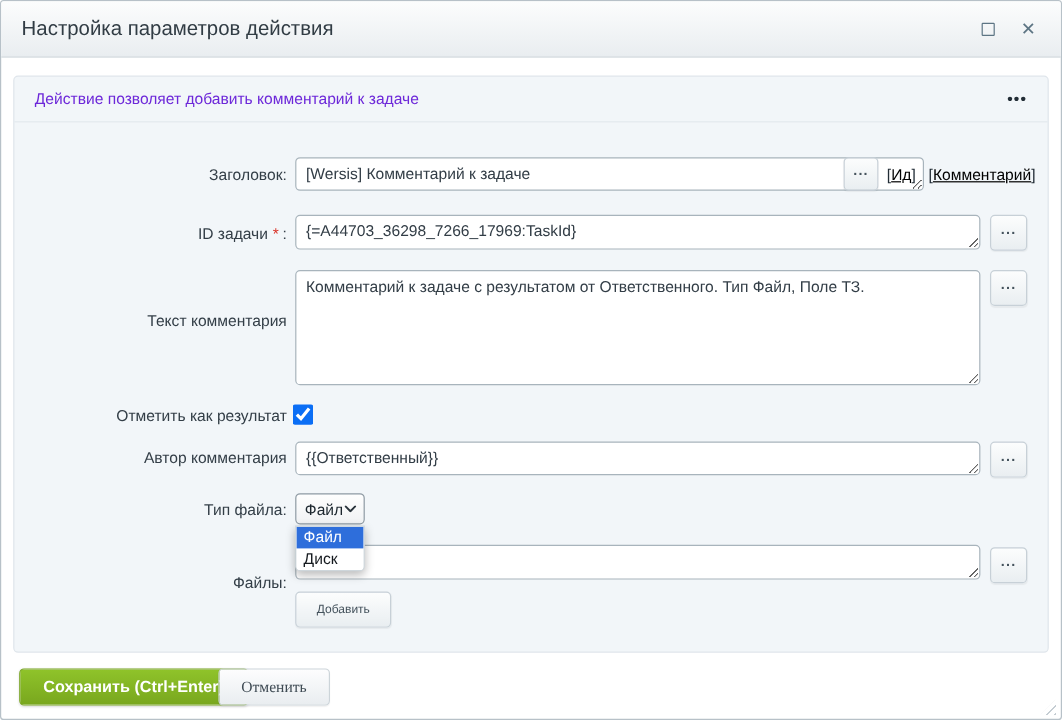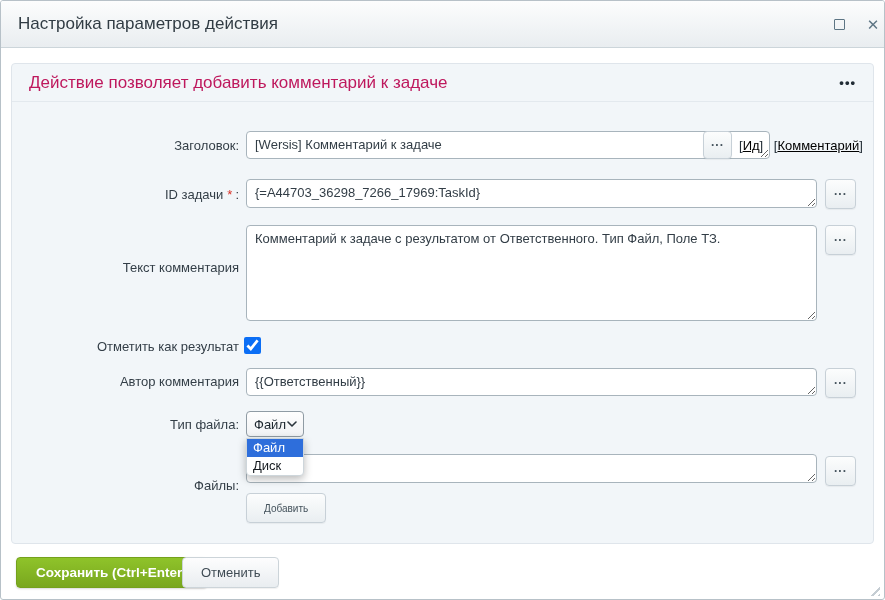--- a/index.html
+++ b/index.html
@@ -11,38 +11,38 @@
     background: #fff; border: 1px solid #b7c1c8; border-radius: 3px;
     overflow: hidden;
   }
 
   
   .titlebar {
     position: absolute; left: 0; top: 0; right: 0; height: 47px;
     background: linear-gradient(#fcfdfd, #e9edf0);
     border-bottom: 1px solid #ccd5da;
     display: flex; align-items: center; justify-content: space-between;
-    padding: 0 2px 0 17px;
+    padding: 0 18px 0 17px;
   }
   .titlebar .title { font-size: 17px; color: #313c44; }
   .win-controls { display: flex; align-items: center; gap: 16px; }
   .win-btn { background: none; border: none; cursor: pointer; display: flex; align-items: center; justify-content: center; width: 18px; height: 18px; }
   .max-glyph { display: inline-block; width: 11px; height: 11px; border: 1.5px solid #5d7584; border-radius: 1px; }
   .close-glyph { font-size: 15px; color: #5d7584; line-height: 1; }
 
   
   .panel {
     position: absolute; left: 10px; top: 62px; width: 863px; height: 481px;
     background: #f2f6f9; border: 1px solid #dfe5eb; border-radius: 4px;
   }
   .info-row {
     height: 38px; display: flex; align-items: center; justify-content: space-between;
     padding: 0 17px; border-bottom: 1px solid #e3e9ee;
   }
-  .info-text { font-size: 17px; color: #be185d; }
+  .info-text { font-size: 13px; color: #6d28d9; }
   .panel-menu {
     background: none; border: none; cursor: pointer;
     font-size: 13px; font-weight: bold; color: #222d36; letter-spacing: 1px; line-height: 1;
   }
 
   
   .flabel {
     position: absolute; left: 10px; width: 228px; text-align: right;
     font-size: 13px; color: #333e47; line-height: 16px;
   }
@@ -115,21 +115,21 @@
     position: absolute; left: 15px; top: 556px; height: 31px; padding: 0 19px;
     background: linear-gradient(#8fc32a, #79a71e);
     border: 1px solid #74a11c; border-radius: 4px;
     font-family: "Liberation Sans", sans-serif; font-size: 13.5px; font-weight: bold; color: #fff;
     cursor: pointer; box-shadow: 0 1px 2px rgba(0,0,0,0.15);
   }
   .cancel-btn {
     position: absolute; left: 181px; top: 556px; height: 31px; padding: 0 18px;
     background: linear-gradient(#fdfdfe, #e9edf0);
     border: 1px solid #ccd4d9; border-radius: 4px;
-    font-family: Liberation Sans, sans-serif; font-size: 13px; color: #3f4b54;
+    font-family: Liberation Serif, serif; font-size: 13px; color: #3f4b54;
     cursor: pointer; box-shadow: 0 1px 1px rgba(0,0,0,0.06);
   }
 
   .resize-grip {
     position: absolute; right: 4px; bottom: 3px; width: 13px; height: 13px;
     background: repeating-linear-gradient(135deg, transparent 0 3px, #c5cdd3 3px 4.5px);
     clip-path: polygon(100% 0, 100% 100%, 0 100%);
     cursor: nwse-resize;
   }
 </style>

